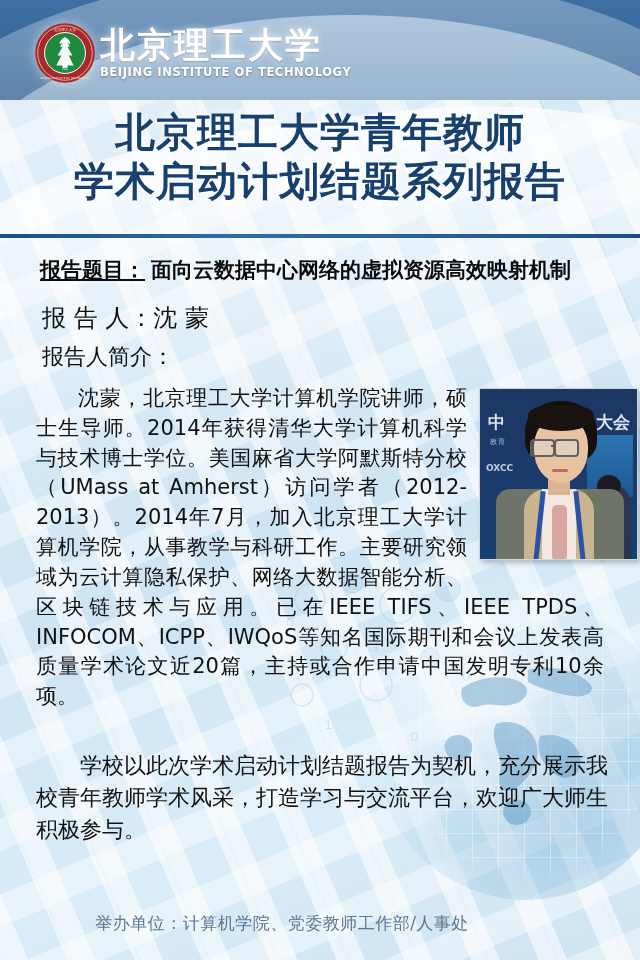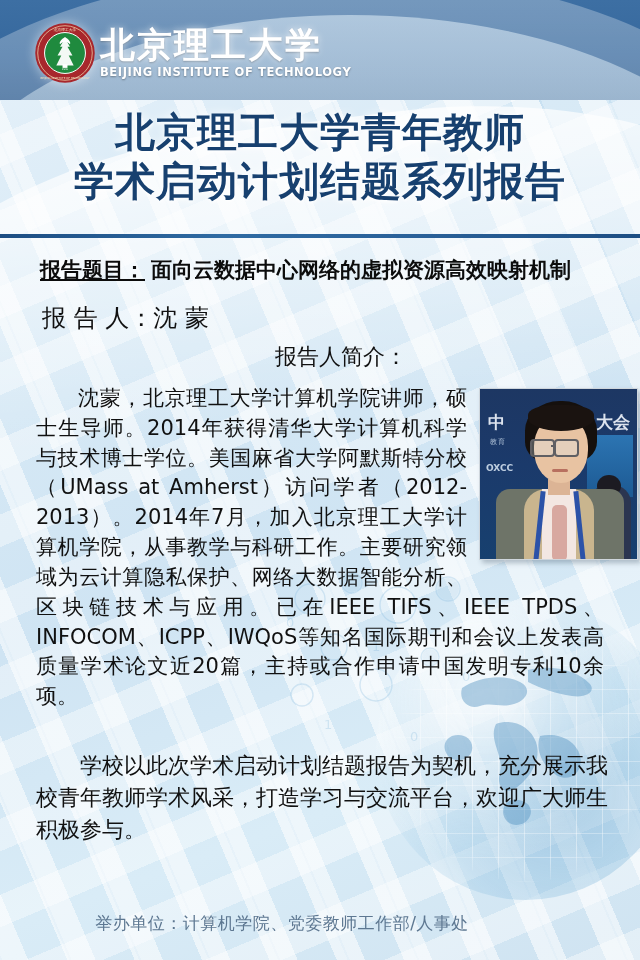--- a/index.html
+++ b/index.html
@@ -96,21 +96,21 @@
   
   .content{position:absolute;left:0;top:244px;width:640px;z-index:3;}
   .subject-line{
     margin:12px 0 0 40px;font-size:21px;font-weight:bold;color:#0c0c0c;letter-spacing:0px;
   }
   .subject-label{margin-right:6px;text-decoration:underline;}
 
   .speaker-line{
     margin:18px 0 0 42px;font-size:24px;color:#111;letter-spacing:0px;
   }
-  .intro-label{margin:8px 0 12px 42px;font-size:22px;color:#111;text-align:center;}
+  .intro-label{margin:8px 0 12px 42px;font-size:22px;color:#111;}
 
   .bio{
     margin:4px 36px 16px 36px;font-size:21px;color:#111;line-height:1.42;text-align:justify;
     text-indent:2em;
   }
   .bio-wrap{position:relative;}
   .photo{
     float:right;width:157px;height:170px;margin:4px 2px 4px 12px;
     border:1px solid #cfd6dc;background:#16263f;position:relative;overflow:hidden;
     box-shadow:3px 3px 5px rgba(40,60,80,.30);

